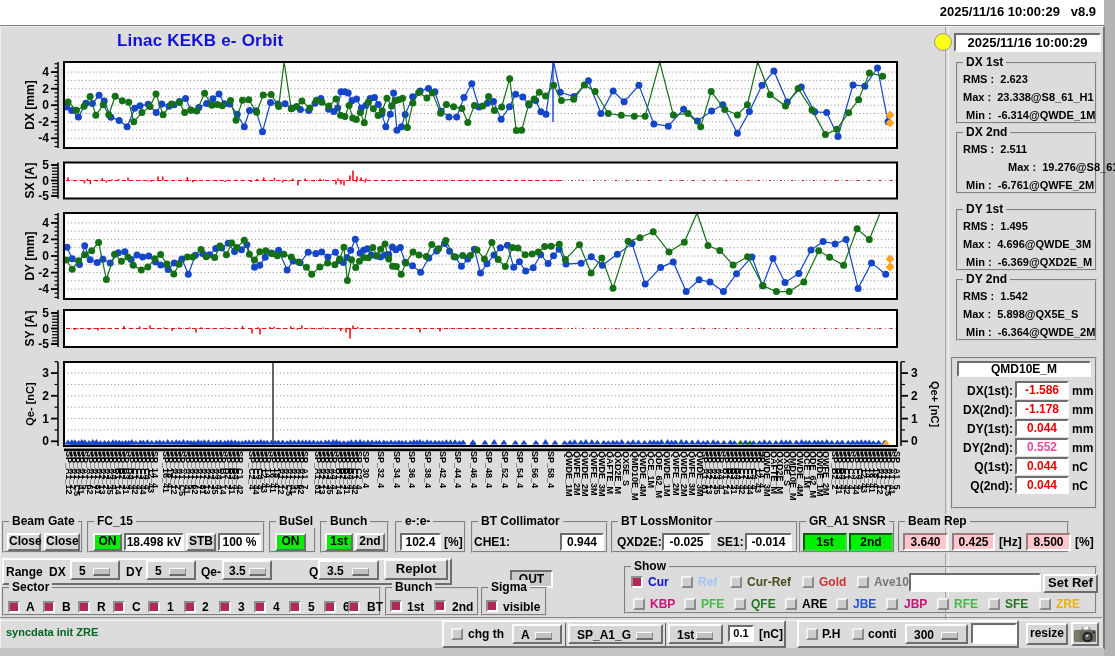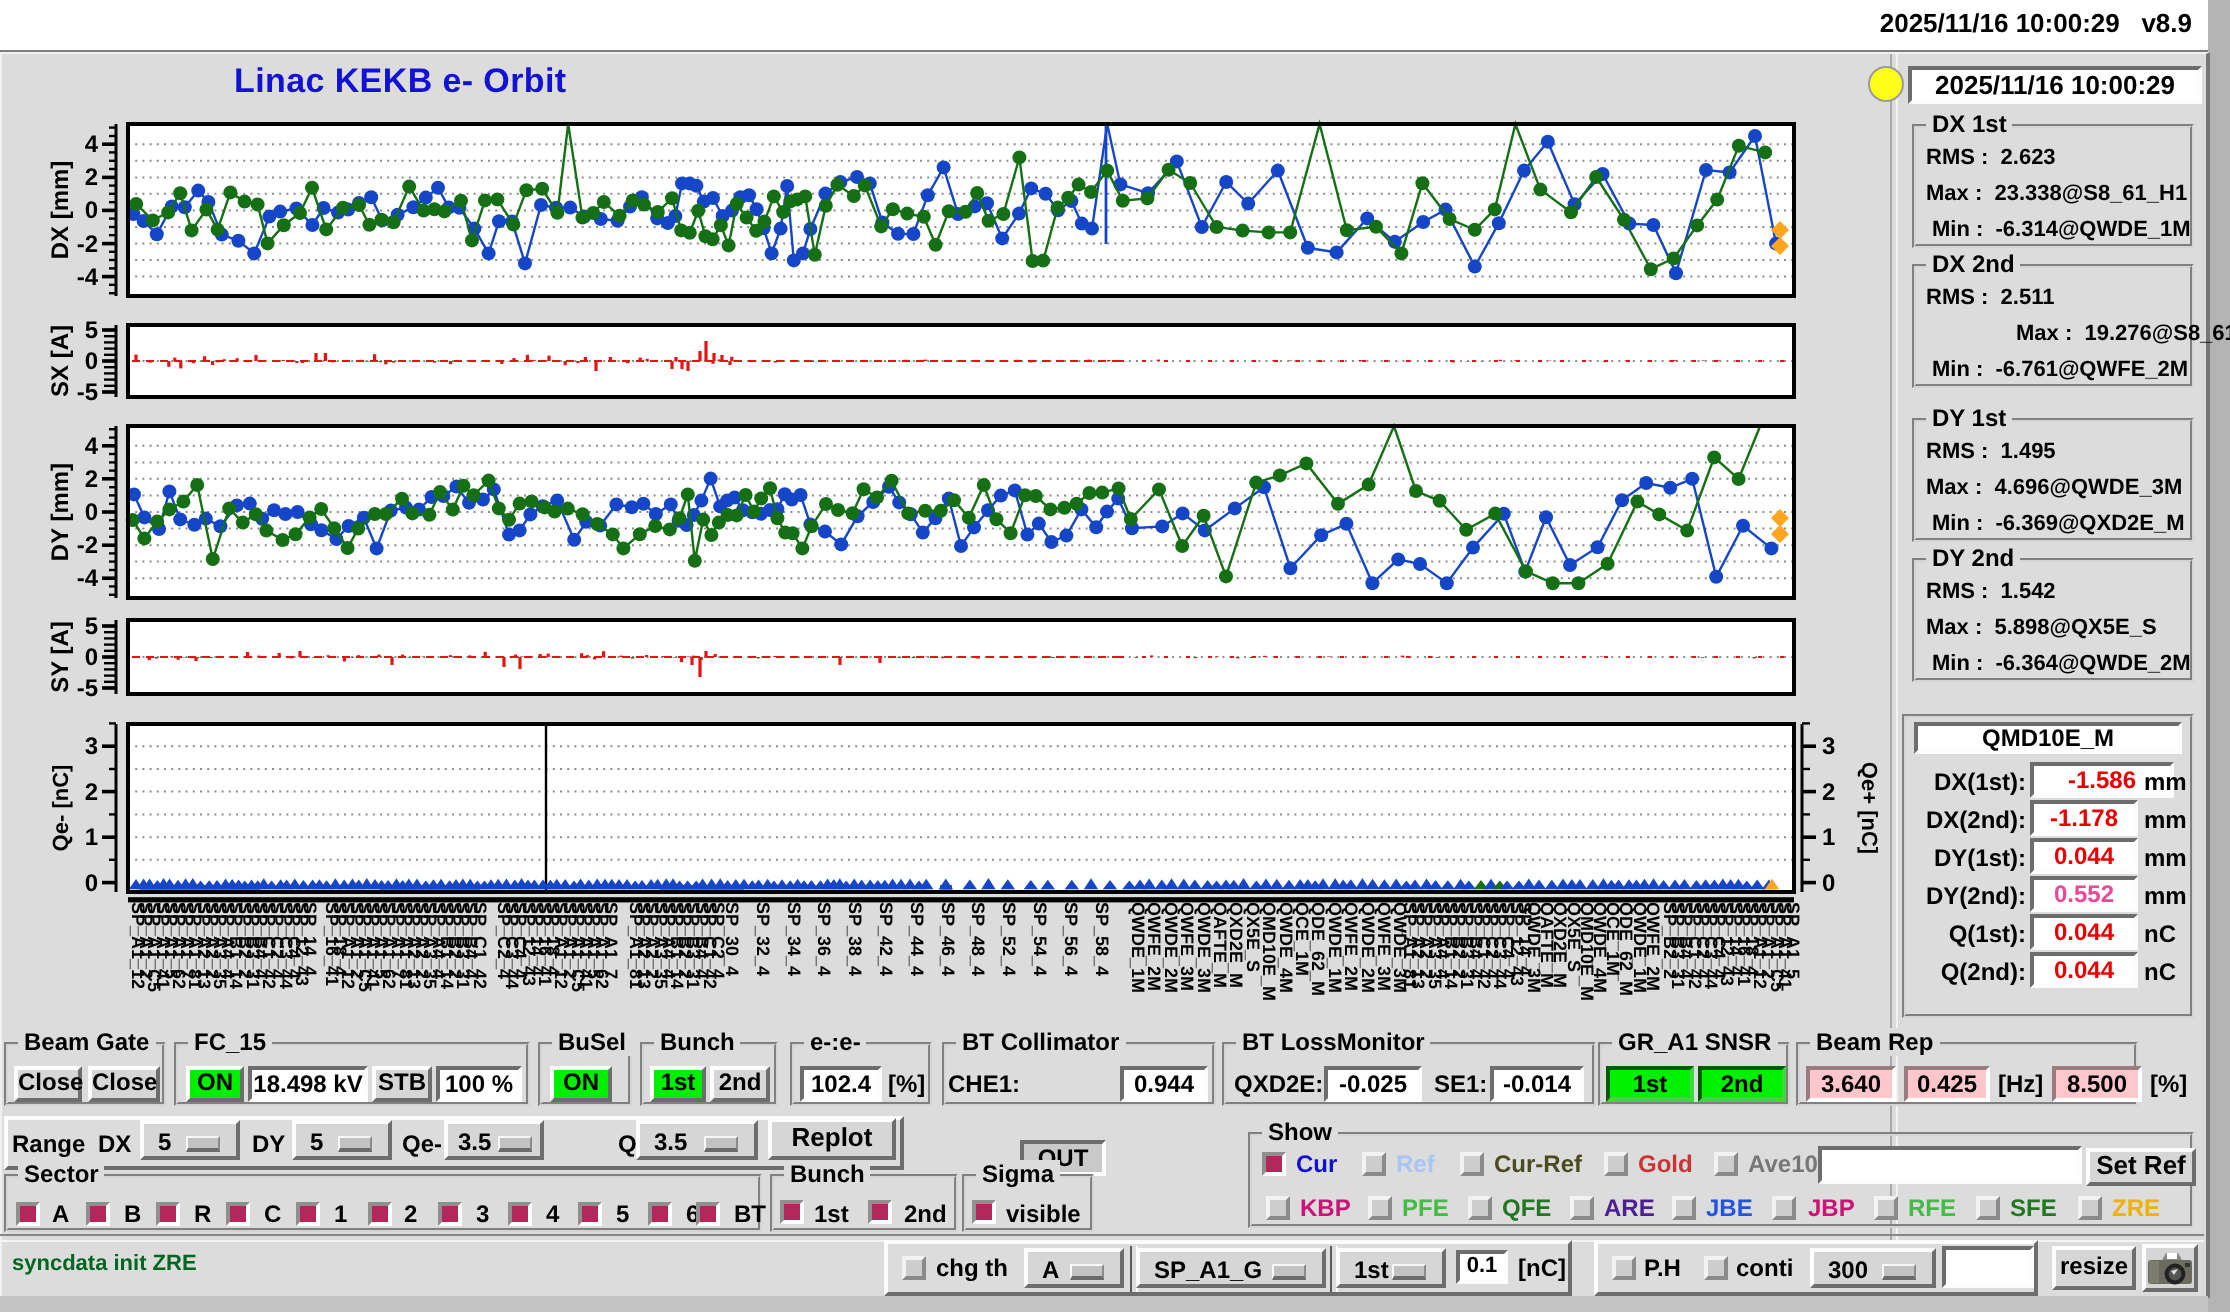--- a/index.html
+++ b/index.html
@@ -1187,21 +1187,21 @@
 <div class="lbl" style="left:966px;top:256px;font-size:11px;">Min :&nbsp; -6.369@QXD2E_M</div>
 <div class="grp" style="left:956px;top:279px;width:141px;height:62px;">
     <span class="gt">DY 2nd</span>
   </div>
 <div class="lbl" style="left:963px;top:290px;font-size:11px;">RMS :&nbsp; 1.542</div>
 <div class="lbl" style="left:963px;top:308px;font-size:11px;">Max :&nbsp; 5.898@QX5E_S</div>
 <div class="lbl" style="left:966px;top:326px;font-size:11px;">Min :&nbsp; -6.364@QWDE_2M</div>
 <div class="grp" style="left:951px;top:357px;width:146px;height:152px;"></div>
 <div class="fld" style="left:957px;top:361px;width:134px;height:16px;font-size:12px;line-height:13px;">QMD10E_M</div>
 <div class="lbl" style="left:955px;top:384px;width:58px;text-align:right;font-size:12px;">DX(1st):</div>
-<div class="fld" style="left:1015px;top:381px;width:72px;height:18px;font-size:12px;line-height:14px;color:#e80000;">-1.586</div>
+<div class="fld" style="left:1015px;top:381px;width:54px;height:18px;font-size:12px;line-height:14px;color:#e80000;">-1.586</div>
 <div class="lbl" style="left:1072px;top:384px;font-size:12px;">mm</div>
 <div class="lbl" style="left:955px;top:403px;width:58px;text-align:right;font-size:12px;">DX(2nd):</div>
 <div class="fld" style="left:1015px;top:400px;width:54px;height:18px;font-size:12px;line-height:14px;color:#e80000;">-1.178</div>
 <div class="lbl" style="left:1072px;top:403px;font-size:12px;">mm</div>
 <div class="lbl" style="left:955px;top:422px;width:58px;text-align:right;font-size:12px;">DY(1st):</div>
 <div class="fld" style="left:1015px;top:419px;width:54px;height:18px;font-size:12px;line-height:14px;color:#e80000;">0.044</div>
 <div class="lbl" style="left:1072px;top:422px;font-size:12px;">mm</div>
 <div class="lbl" style="left:955px;top:441px;width:58px;text-align:right;font-size:12px;">DY(2nd):</div>
 <div class="fld" style="left:1015px;top:438px;width:54px;height:18px;font-size:12px;line-height:14px;color:#ec4899;">0.552</div>
 <div class="lbl" style="left:1072px;top:441px;font-size:12px;">mm</div>
@@ -1338,21 +1338,21 @@
 <div class="lbl" style="left:874px;top:575px;color:#777;">Ave10</div>
 <div class="fld" style="left:909px;top:573px;width:132px;height:19px;"></div>
 <div class="btn" style="left:1043px;top:574px;width:55px;height:19px;line-height:14px;font-size:13px;">Set&nbsp;Ref</div>
 <div class="cbr" style="left:633px;top:598px;"></div>
 <div class="lbl" style="left:650px;top:597px;color:#cc1177;">KBP</div>
 <div class="cbr" style="left:684px;top:598px;"></div>
 <div class="lbl" style="left:701px;top:597px;color:#44bb44;">PFE</div>
 <div class="cbr" style="left:734px;top:598px;"></div>
 <div class="lbl" style="left:751px;top:597px;color:#227722;">QFE</div>
 <div class="cbr" style="left:785px;top:598px;"></div>
-<div class="lbl" style="left:802px;top:597px;color:#4c1d95;">ARE</div>
+<div class="lbl" style="left:802px;top:597px;color:#000000;">ARE</div>
 <div class="cbr" style="left:836px;top:598px;"></div>
 <div class="lbl" style="left:853px;top:597px;color:#2255dd;">JBE</div>
 <div class="cbr" style="left:886px;top:598px;"></div>
 <div class="lbl" style="left:904px;top:597px;color:#cc1177;">JBP</div>
 <div class="cbr" style="left:937px;top:598px;"></div>
 <div class="lbl" style="left:954px;top:597px;color:#44bb44;">RFE</div>
 <div class="cbr" style="left:988px;top:598px;"></div>
 <div class="lbl" style="left:1005px;top:597px;color:#227722;text-align:center;">SFE</div>
 <div class="cbr" style="left:1039px;top:598px;"></div>
 <div class="lbl" style="left:1056px;top:597px;color:#eeb200;">ZRE</div>

